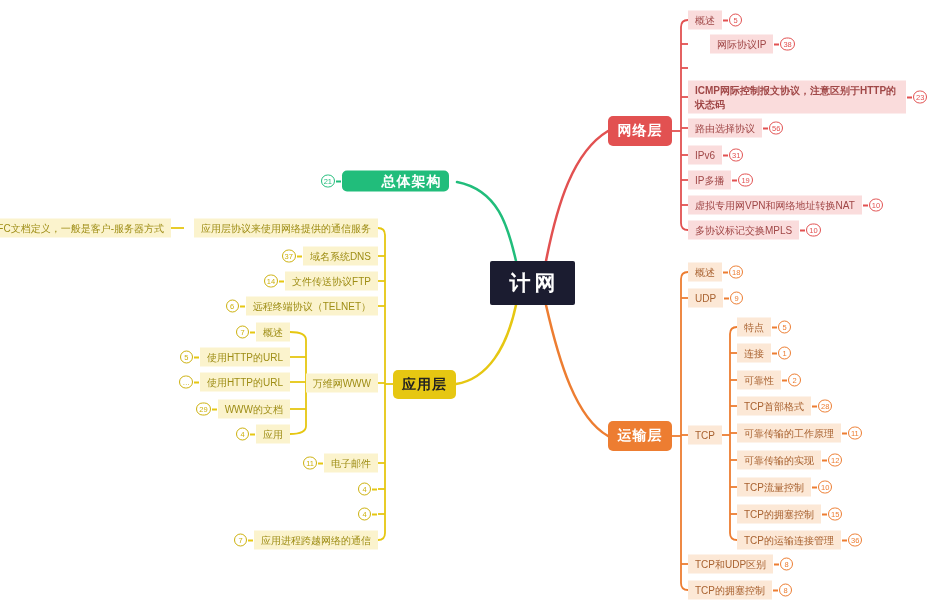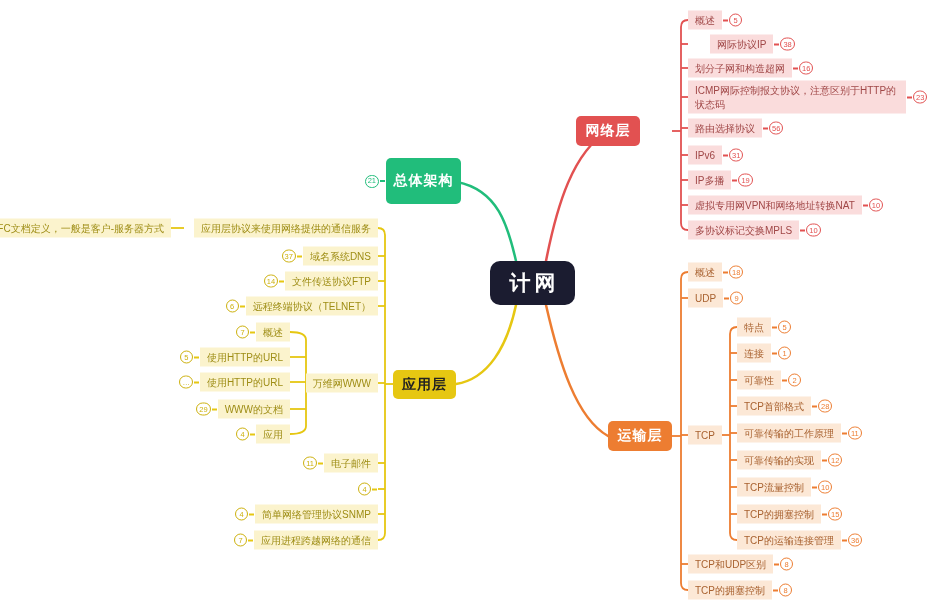--- a/index.html
+++ b/index.html
@@ -7,21 +7,21 @@
           font-family:"Liberation Sans","DejaVu Sans",sans-serif;}
   #wires{position:absolute;left:0;top:0;z-index:0;}
   .green-l{stroke:var(--green);}
   .red-l{stroke:var(--red);}
   .yellow-l{stroke:var(--yellow);}
   .orange-l{stroke:var(--orange);}
 
   .row{position:absolute;display:flex;align-items:center;transform:translateY(-50%);
        white-space:nowrap;z-index:1;}
   .pill{padding:2.5px 7px;border-radius:0;font-size:10px;line-height:1.4;cursor:default;}
-  .wrap{white-space:normal;width:204px;}
+  .wrap{white-space:normal;width:204px;font-weight:bold;}
   .dash{width:5px;height:2px;margin:0 1px;flex:none;}
   .badge{flex:none;min-width:13px;height:13px;border-radius:8px;border:1px solid;background:#fff;
          font-size:7.5px;line-height:1;display:flex;align-items:center;justify-content:center;
          padding:0 2px;box-sizing:border-box;}
 
   .red .pill{background:var(--red-light);color:var(--red-text);}
   .red .dash{background:var(--red);}
   .red .badge{color:var(--red);border-color:var(--red);}
 
   .orange .pill{background:var(--orange-light);color:var(--orange-text);}
@@ -31,26 +31,26 @@
   .yellow .pill{background:var(--yellow-light);color:var(--yellow-text);}
   .yellow .dash{background:var(--yellow);}
   .yellow .badge{color:var(--yellow-badge);border-color:var(--yellow-badge);}
 
   .green .dash{background:var(--green);}
   .green .badge{color:var(--green);border-color:var(--green);}
 
   .bnode{display:flex;align-items:center;justify-content:center;border-radius:5px;
          color:#fff;font-size:14px;font-weight:700;letter-spacing:1px;z-index:1;}
   .abs{position:absolute;}
-  #overview-node{width:75px;height:46px;background:var(--green);}
-  #network-node{left:576px;top:116px;width:64px;height:30px;background:var(--red);}
+  #overview-node{width:75px;height:21px;background:var(--green);padding-left:32px;}
+  #network-node{left:608px;top:116px;width:64px;height:30px;background:var(--red);}
   #application-node{left:393px;top:370px;width:63px;height:29px;background:var(--yellow);color:#222;}
   #transport-node{left:608px;top:421px;width:64px;height:30px;background:var(--orange);}
   #center-node{left:490px;top:261px;width:85px;height:44px;background:var(--center-bg);
-               border-radius:10px;font-size:21px;font-weight:700;letter-spacing:4px;padding-left:4px;
+               border-radius:2px;font-size:21px;font-weight:700;letter-spacing:4px;padding-left:4px;
                box-sizing:border-box;}
 </style>
 </head>
 <body>
 
 <div id="canvas">
 
   <svg id="wires" width="929" height="602" viewBox="0 0 929 602">
     <g class="green-l" fill="none" stroke-width="2.5" stroke-linecap="round">
       <path d="M457,182 C498,190 508,226 516,261"></path>
@@ -108,41 +108,36 @@
         <path d="M730,487 H737"></path>
         <path d="M730,514 H737"></path>
     </g>
   </svg>
 
   <div class="bnode abs" id="center-node">计网</div>
   <div class="bnode abs" id="network-node">网络层</div>
   <div class="bnode abs" id="application-node">应用层</div>
   <div class="bnode abs" id="transport-node">运输层</div>
 
-  <div class="row l green" style="right:468px;top:181px">
+  <div class="row l green" style="right:480px;top:181px">
     <span class="badge">21</span>
     <span class="dash"></span>
     <span class="bnode" id="overview-node">总体架构</span>
   </div>
 
   <div class="row red" style="left:688px;top:20px">
     <span class="pill">概述</span>
     <span class="dash"></span>
     <span class="badge">5</span>
   </div>
   <div class="row red" style="left:710px;top:44px">
     <span class="pill">网际协议IP</span>
     <span class="dash"></span>
     <span class="badge">38</span>
   </div>
-  <div class="row red" style="left:688px;top:68px">
-    <span class="pill">划分子网和构造超网</span>
-    <span class="dash"></span>
-    <span class="badge">16</span>
-  </div>
   <div class="row red" style="left:688px;top:97px">
     <span class="pill wrap">ICMP网际控制报文协议，注意区别于HTTP的状态码</span>
     <span class="dash"></span>
     <span class="badge">23</span>
   </div>
   <div class="row red" style="left:688px;top:128px">
     <span class="pill">路由选择协议</span>
     <span class="dash"></span>
     <span class="badge">56</span>
   </div>
@@ -196,21 +191,20 @@
     <span class="dash"></span>
     <span class="pill">电子邮件</span>
   </div>
   <div class="row yellow" style="right:551px;top:489px">
     <span class="badge">4</span>
     <span class="dash"></span>
   </div>
   <div class="row yellow" style="right:551px;top:514px">
     <span class="badge">4</span>
     <span class="dash"></span>
-    <span class="pill">简单网络管理协议SNMP</span>
   </div>
   <div class="row yellow" style="right:551px;top:540px">
     <span class="badge">7</span>
     <span class="dash"></span>
     <span class="pill">应用进程跨越网络的通信</span>
   </div>
 
   <div class="row yellow" style="right:639px;top:332px">
     <span class="badge">7</span>
     <span class="dash"></span>

